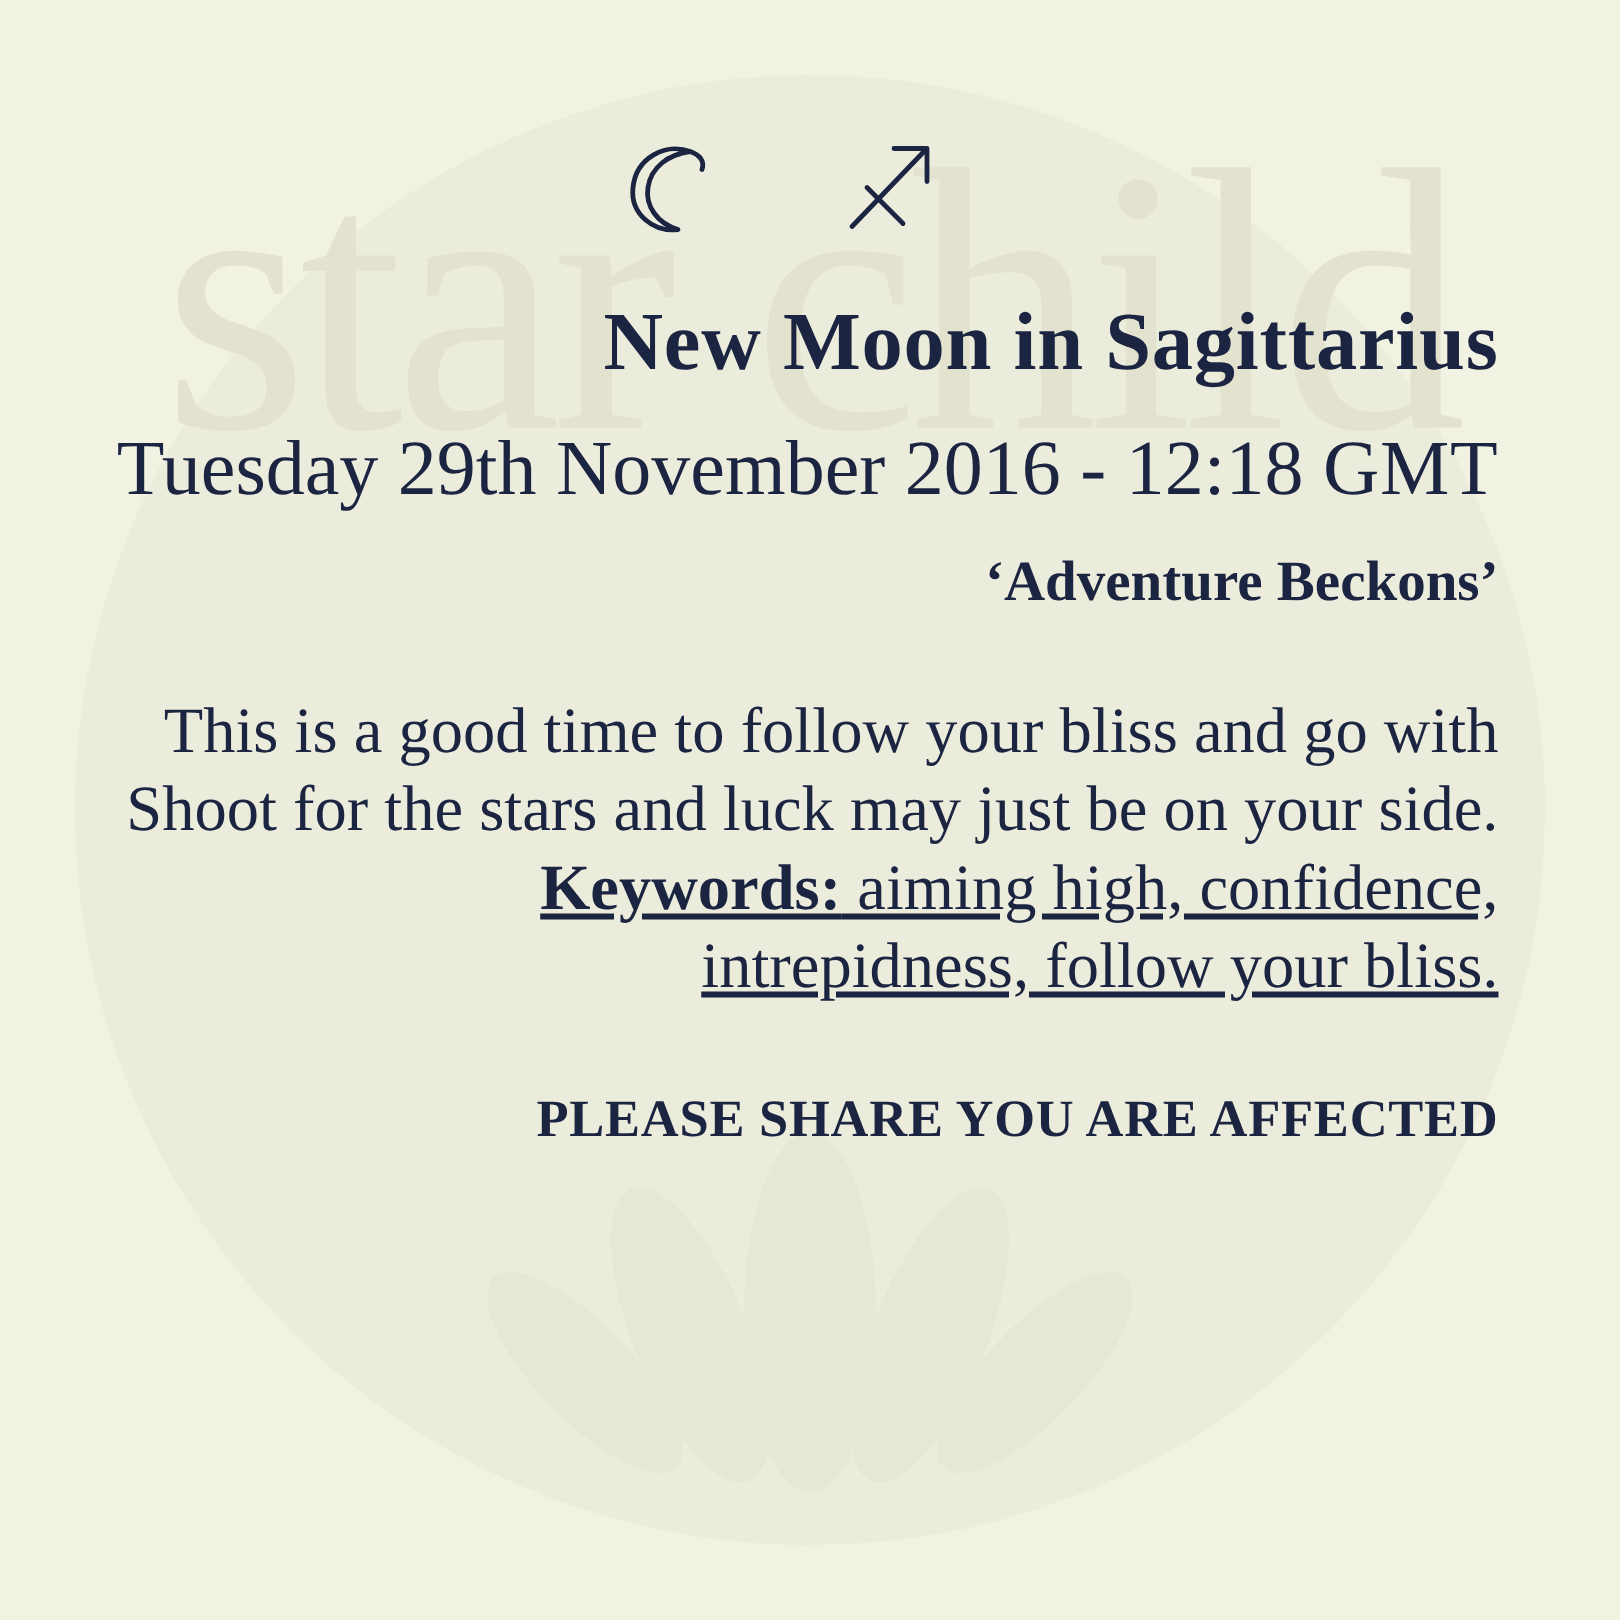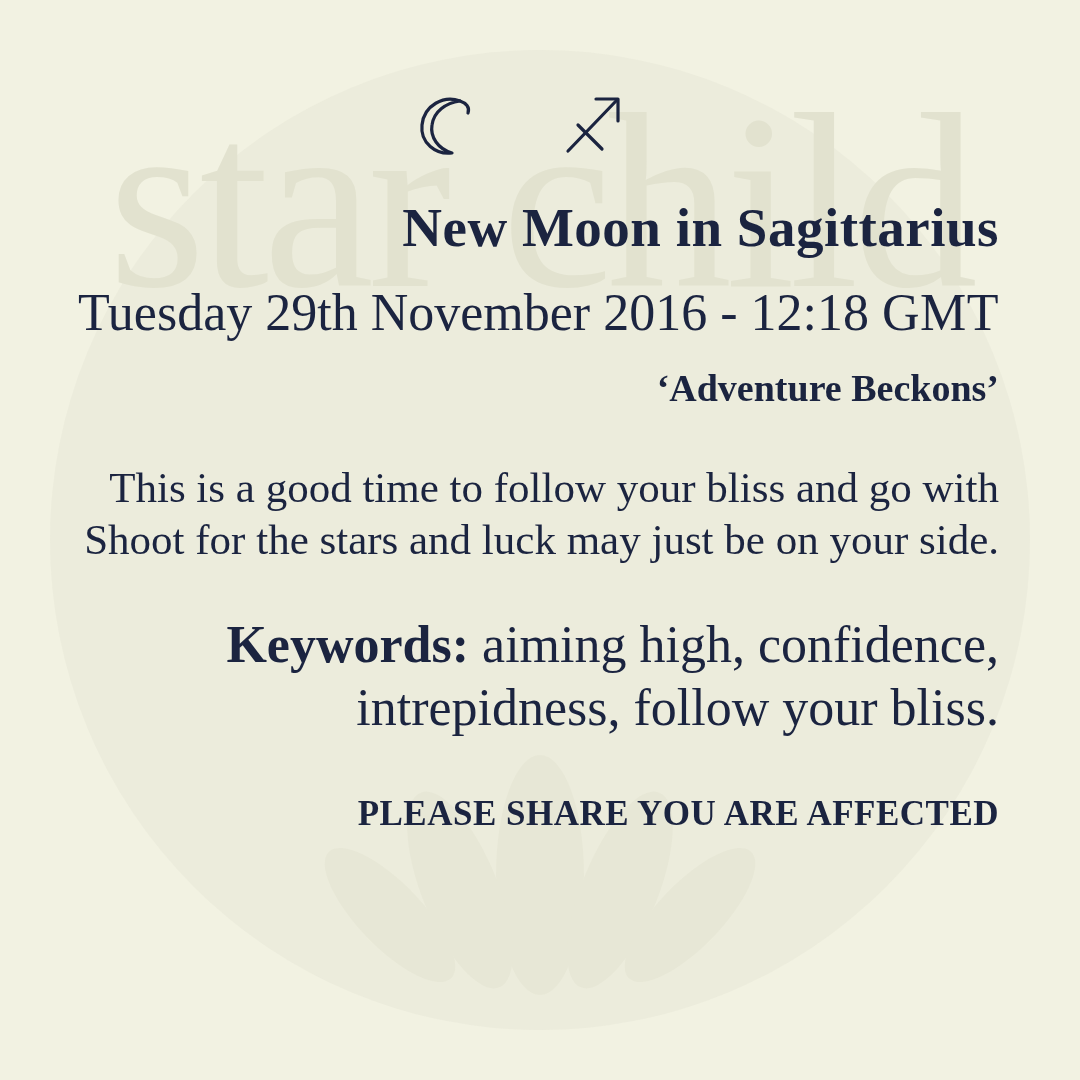--- a/index.html
+++ b/index.html
@@ -105,23 +105,23 @@
     margin-top: 52px;
     font-size: 43px;
     line-height: 1.22;
   }
   .body-text .line {
     display: block;
     white-space: nowrap;
   }
 
   .keywords {
-    margin-top: 46px;
-    font-size: 52px;
+    font-size: 43px;
     line-height: 1.22;
+    text-decoration: underline;
   }
   .keywords .line {
     display: block;
     white-space: nowrap;
   }
   .keywords b {
     font-weight: bold;
   }
 
   .footer {

